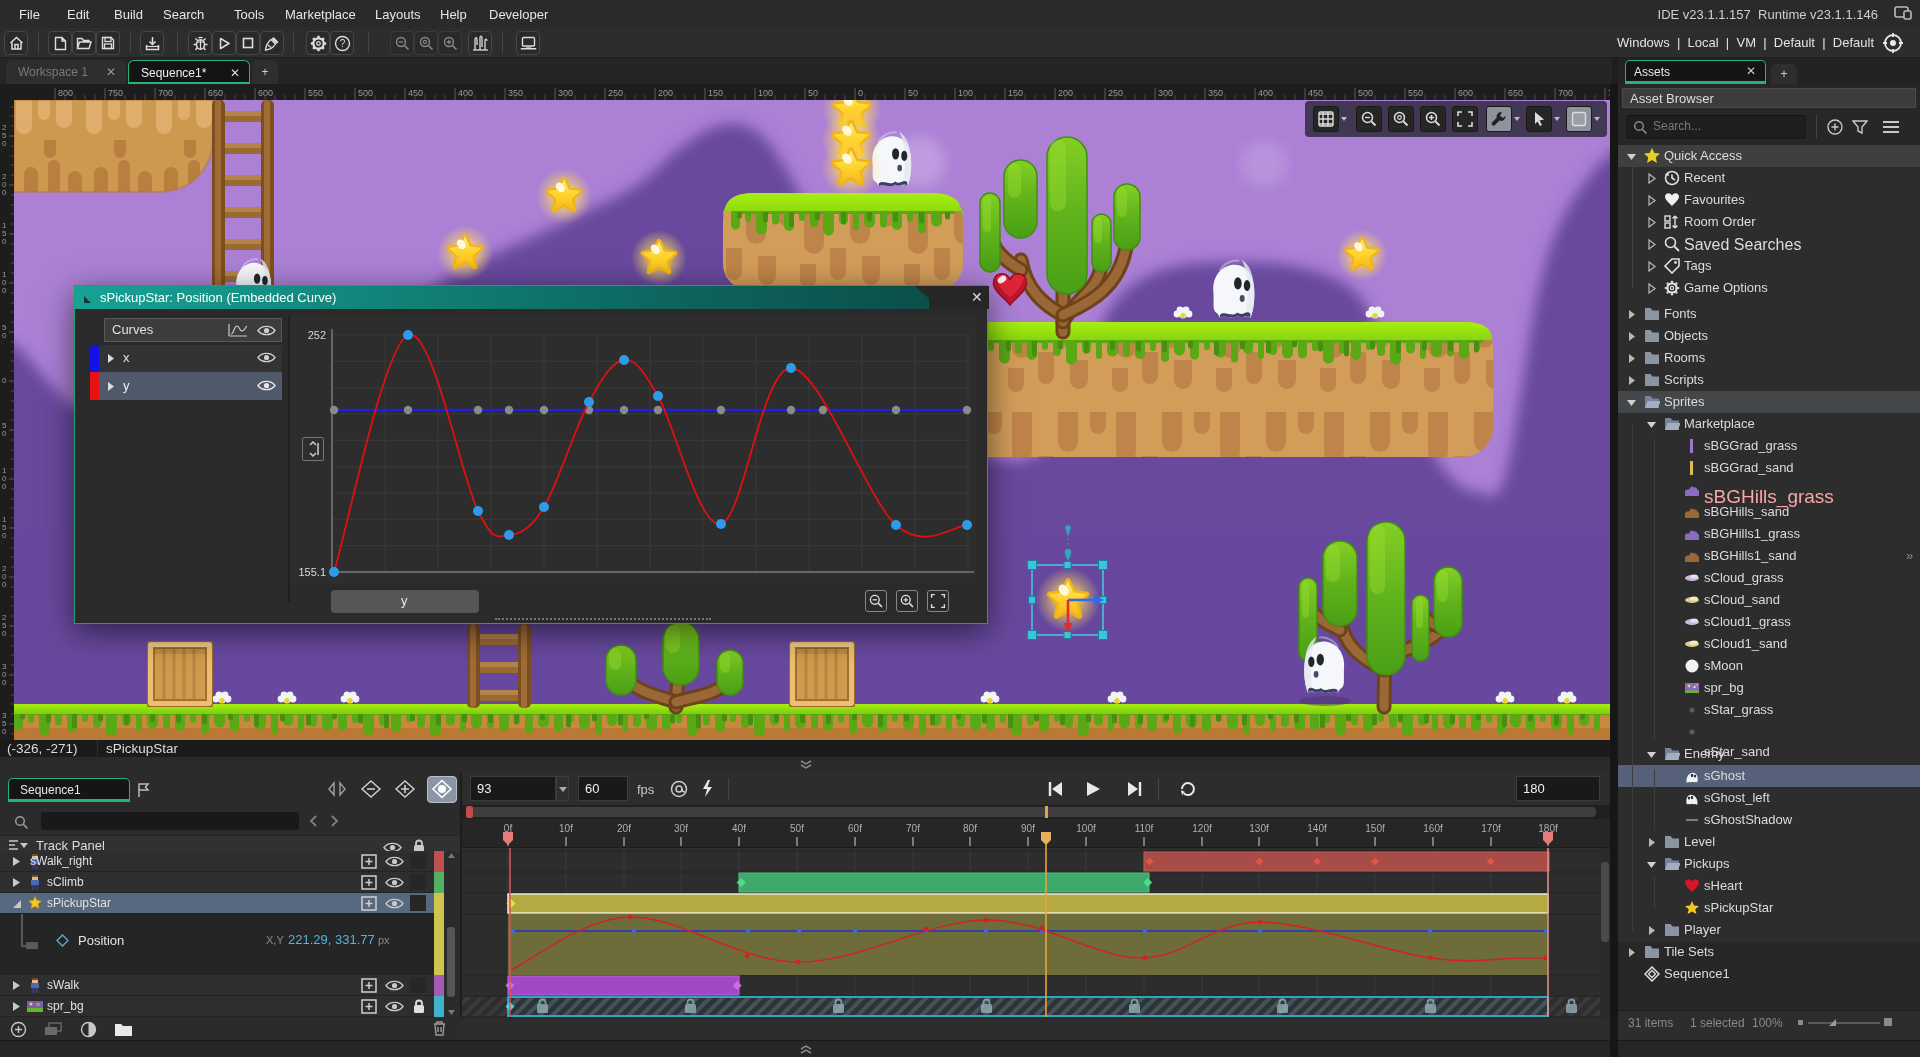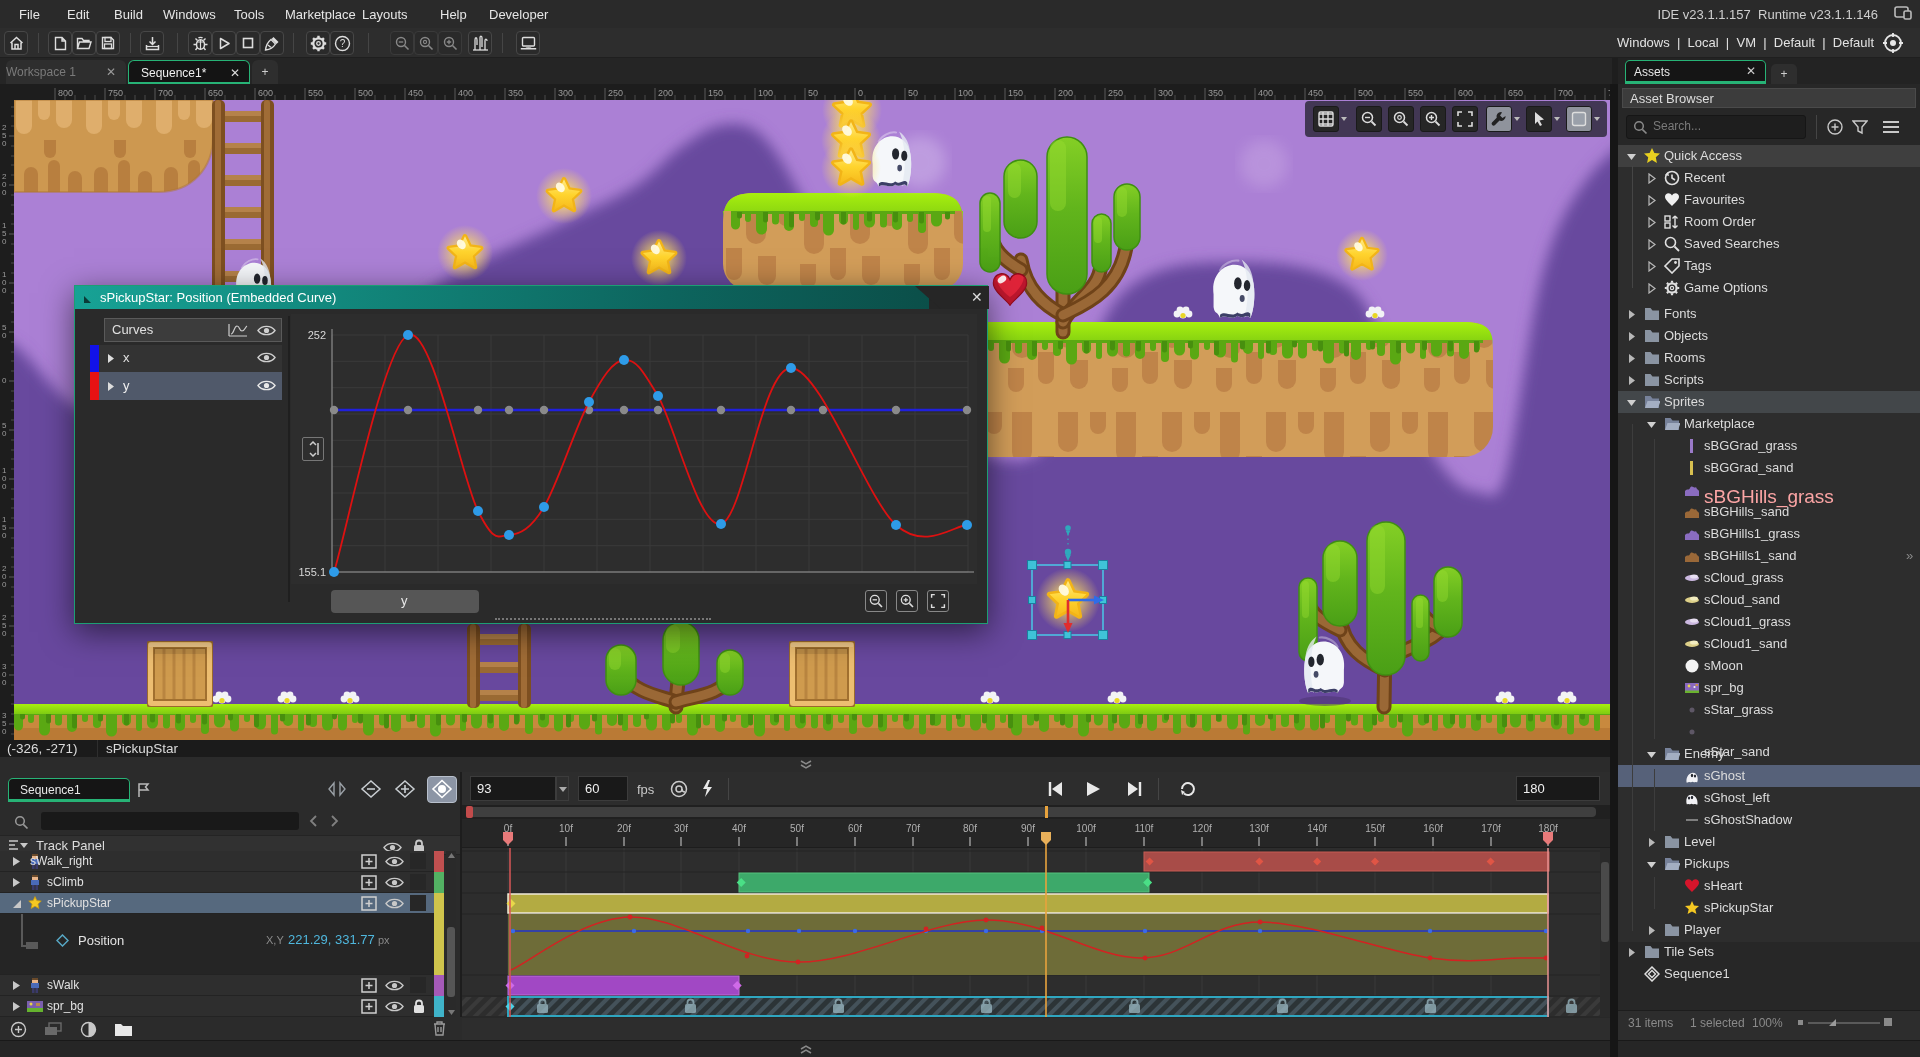--- a/index.html
+++ b/index.html
@@ -33,24 +33,24 @@
 #rgap { left:1610px; top:84px; width:8px; height:973px; background:#161616; }
 svg text { font-family:"Liberation Sans", sans-serif; }
 </style>
 </head>
 <body>
 <div id="stage">
   <div id="menubar" class="abs">
     <span class="mi" style="left:19px">File</span>
     <span class="mi" style="left:67px">Edit</span>
     <span class="mi" style="left:114px">Build</span>
-    <span class="mi" style="left:163px">Windows</span>
+    <span class="mi" style="left:163px">Search</span>
     <span class="mi" style="left:234px">Tools</span>
     <span class="mi" style="left:285px">Marketplace</span>
-    <span class="mi" style="left:362px">Layouts</span>
+    <span class="mi" style="left:375px">Layouts</span>
     <span class="mi" style="left:440px">Help</span>
     <span class="mi" style="left:489px">Developer</span>
     <span class="ver">IDE v23.1.1.157&nbsp;&nbsp;Runtime v23.1.1.146</span>
     <svg class="abs" style="right:8px;top:6px" width="18" height="15" viewBox="0 0 18 15">
       <rect x="1" y="1" width="13" height="10" rx="2" fill="none" stroke="#bbb" stroke-width="1.6"></rect>
       <rect x="10" y="5" width="7" height="8" rx="1.5" fill="#2a2a2a" stroke="#bbb" stroke-width="1.6"></rect>
     </svg>
   </div>
   <div id="toolbar" class="abs">
     <div class="tbtn" style="left:4px"></div>
@@ -149,21 +149,21 @@
       </svg>
     <span class="abs" style="right:46px;top:7px;font-size:13px;color:#e2e2e2">Windows&nbsp; | &nbsp;Local&nbsp; | &nbsp;VM&nbsp; | &nbsp;Default&nbsp; | &nbsp;Default</span>
     <svg class="abs" style="right:16px;top:4px" width="22" height="22" viewBox="0 0 22 22">
         <circle cx="11" cy="11" r="8" fill="none" stroke="#e8e8e8" stroke-width="1.8"></circle>
         <circle cx="11" cy="11" r="3" fill="#e8e8e8"></circle>
         <path d="M11 1 V5 M11 17 V21 M1 11 H5 M17 11 H21" stroke="#e8e8e8" stroke-width="1.8"></path>
       </svg>
   </div>
   <div id="tabbar" class="abs">
     <div class="tab" style="left:6px;width:120px;background:#2e2e2e;color:#7a7a7a;">
-      <span style="margin-left:0">Workspace 1</span><span style="position:absolute;right:10px;color:#9a9a9a">✕</span>
+      <span style="margin-left:12px">Workspace 1</span><span style="position:absolute;right:10px;color:#9a9a9a">✕</span>
     </div>
     <div class="tab" style="left:128px;width:122px;background:#141414;color:#f0f0f0;border:1px solid #27b376;border-bottom:2px solid #27b376;border-radius:6px 6px 0 0;">
       <span style="margin-left:12px">Sequence1*</span><span style="position:absolute;right:9px;color:#dcdcdc">✕</span>
     </div>
     <div class="tab" style="left:252px;width:26px;background:#2e2e2e;color:#cdcdcd;text-align:center;">+</div>
   </div>
   <div id="rulerCorner" class="abs"></div>
     <svg class="abs" style="left:14px;top:84px" width="1596" height="16" viewBox="0 0 1596 16">
       <rect width="1596" height="16" fill="#1d1d1d"></rect>
       <line x1="41" y1="4" x2="41" y2="16" stroke="#5a5a5a" stroke-width="1"></line>
@@ -1374,21 +1374,21 @@
         <path d="M11,2 V14 M11,2 L8.5,4.5 M11,2 L13.5,4.5 M11,14 L8.5,11.5 M11,14 L13.5,11.5" stroke="#e0e0e0" stroke-width="1.4" fill="none"></path>
       </svg>
       <span class="abs" style="left:66px;top:156px;font-size:13px;color:#dcdcdc">Room Order</span>
       <svg class="abs" style="left:30px;top:181px" width="8" height="11" viewBox="0 0 8 11">
         <path d="M1,1 L7,5.5 L1,10 Z" fill="none" stroke="#b8b8b8" stroke-width="1.2"></path>
       </svg>
       <svg class="abs" style="left:46px;top:178px" width="16" height="16" viewBox="0 0 16 16">
         <circle cx="6.5" cy="6.5" r="5" fill="none" stroke="#e0e0e0" stroke-width="1.6"></circle>
         <path d="M10.5,10.5 L15,15" stroke="#e0e0e0" stroke-width="1.8"></path>
       </svg>
-      <span class="abs" style="left:66px;top:178px;font-size:13px;color:#dcdcdc">Saved Searches</span>
+      <span class="abs" style="left:66px;top:178px;font-size:16px;color:#dcdcdc">Saved Searches</span>
       <svg class="abs" style="left:30px;top:203px" width="8" height="11" viewBox="0 0 8 11">
         <path d="M1,1 L7,5.5 L1,10 Z" fill="none" stroke="#b8b8b8" stroke-width="1.2"></path>
       </svg>
       <svg class="abs" style="left:46px;top:200px" width="16" height="16" viewBox="0 0 16 16">
         <path d="M1,8 L8,1 H15 V8 L8,15 Z" fill="none" stroke="#e0e0e0" stroke-width="1.6"></path>
         <circle cx="11.5" cy="4.5" r="1.4" fill="#e0e0e0"></circle>
       </svg>
       <span class="abs" style="left:66px;top:200px;font-size:13px;color:#dcdcdc">Tags</span>
       <svg class="abs" style="left:30px;top:225px" width="8" height="11" viewBox="0 0 8 11">
         <path d="M1,1 L7,5.5 L1,10 Z" fill="none" stroke="#b8b8b8" stroke-width="1.2"></path>

